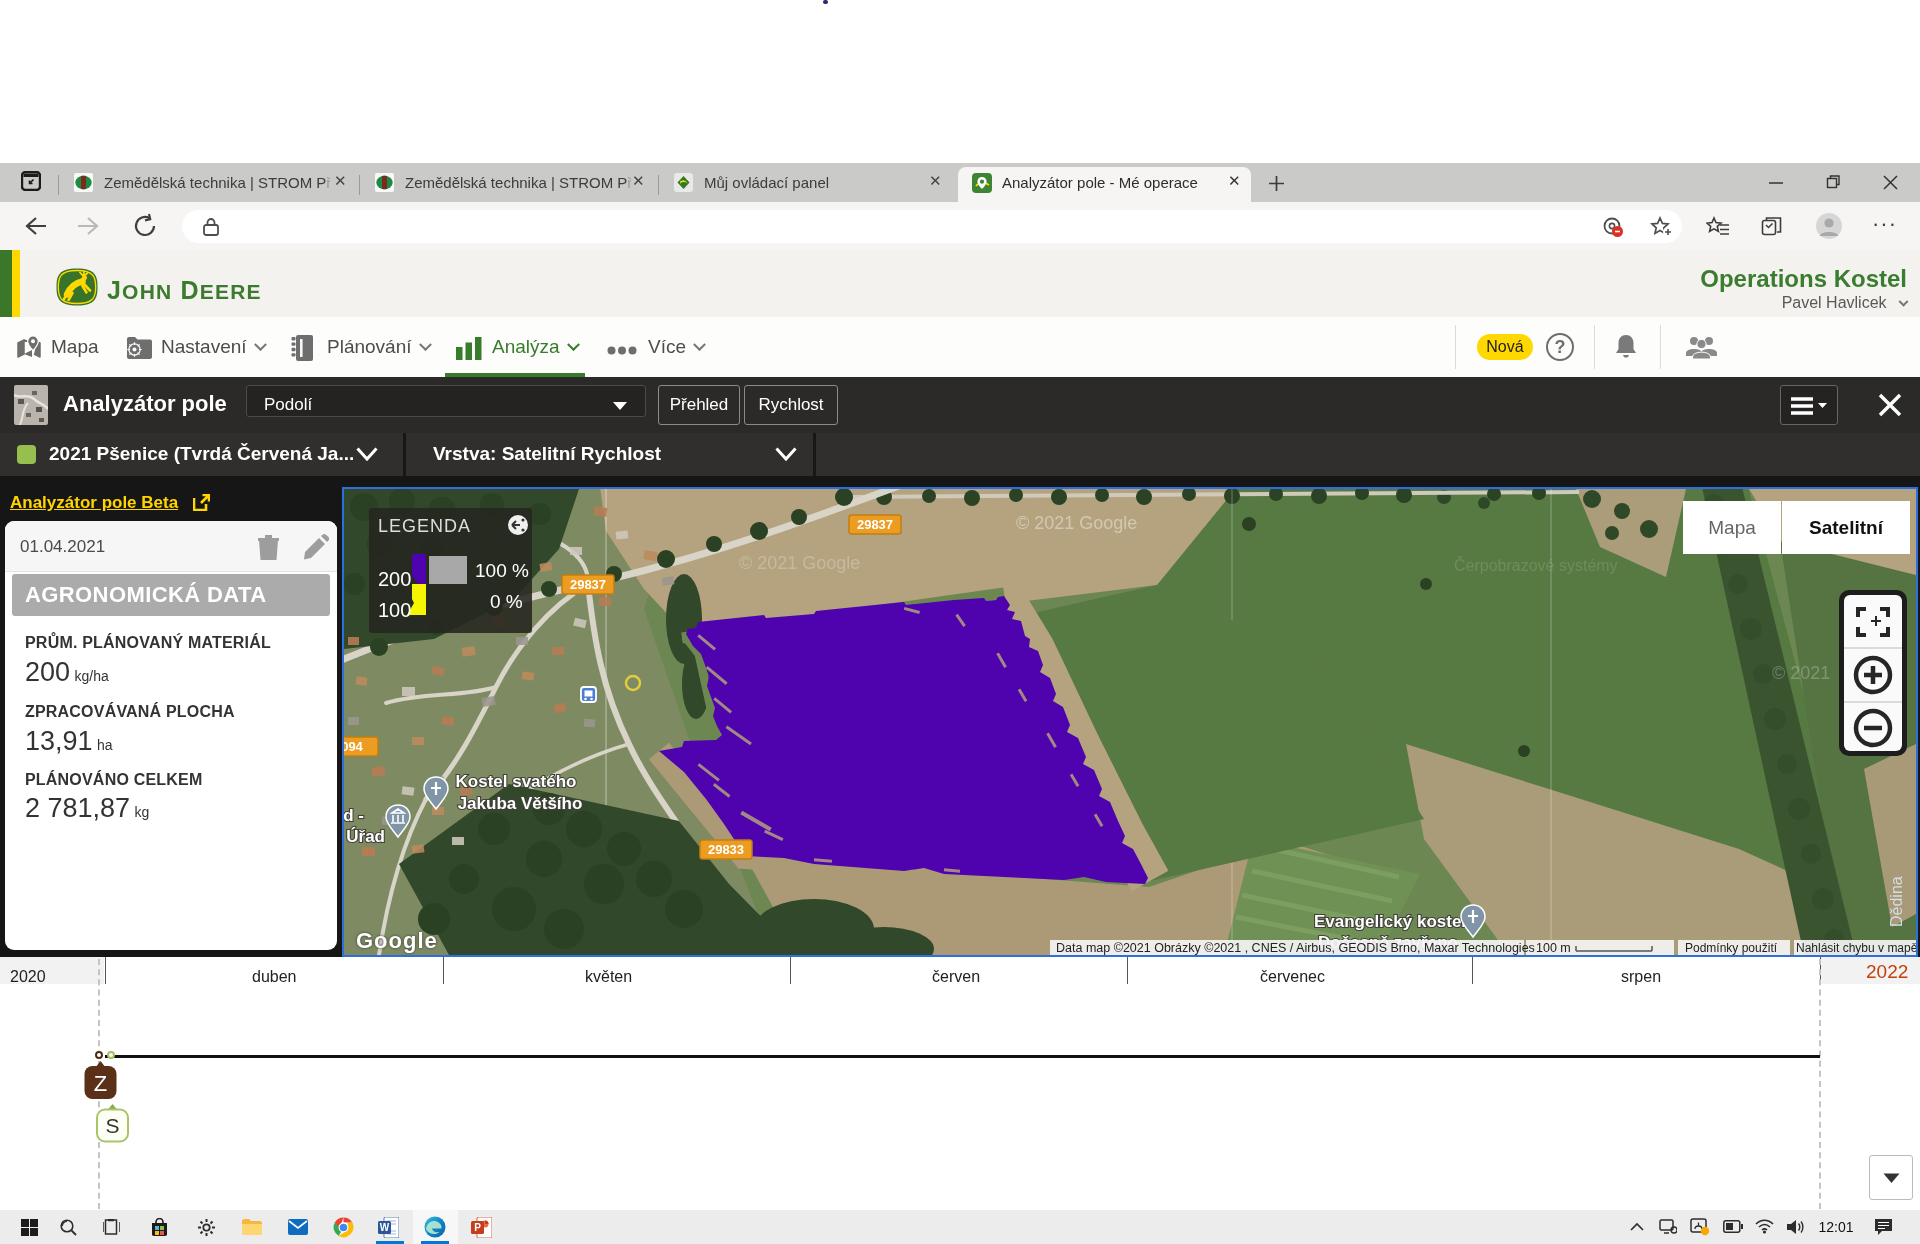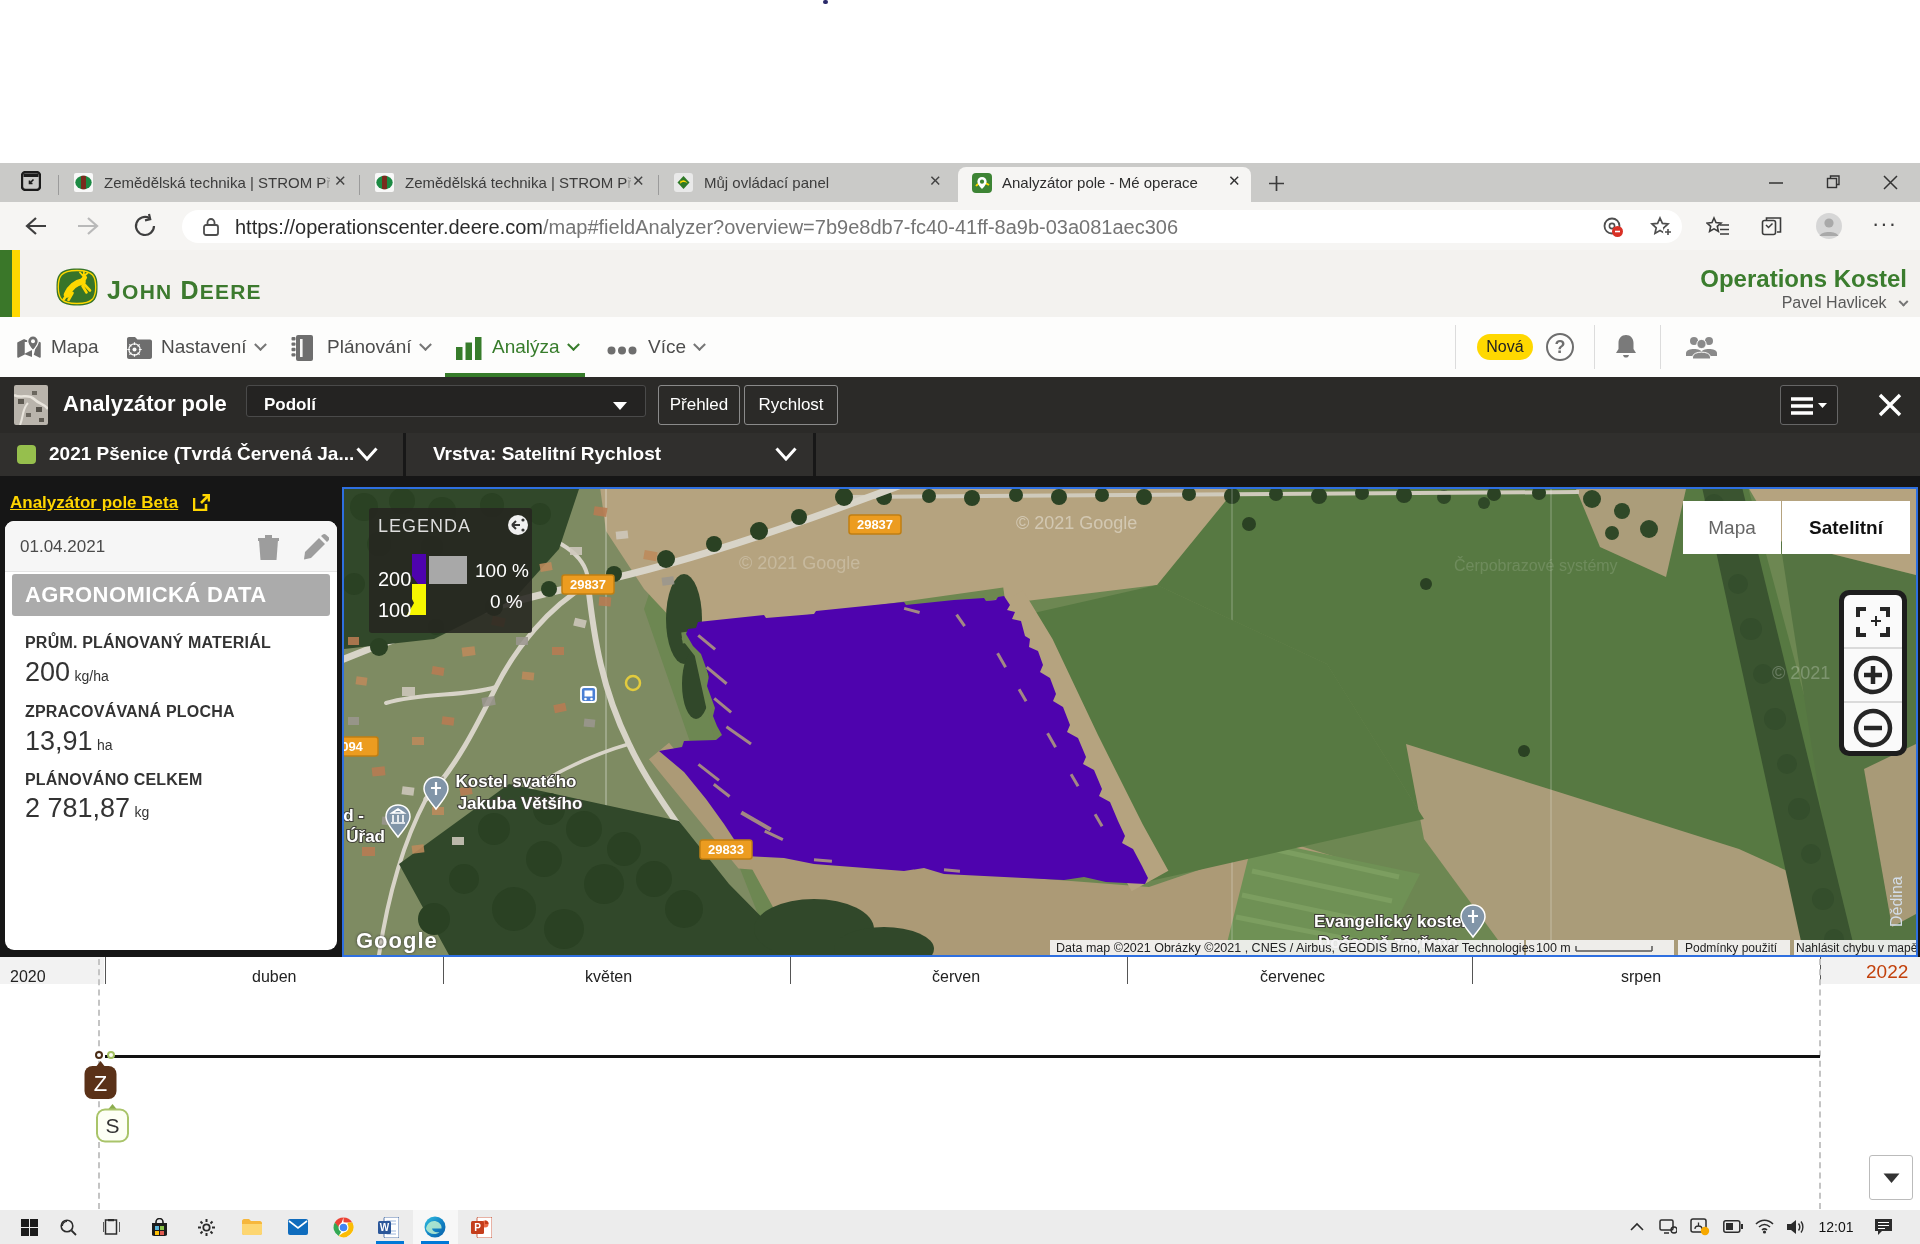--- a/index.html
+++ b/index.html
@@ -113,21 +113,20 @@
       </svg>
     <svg class="abs" style="left:132px;top:11px" width="26" height="26" viewBox="0 0 26 26">
         <path d="M22 13 A9 9 0 1 1 17.5 5.2" stroke="#3f3f3f" stroke-width="2.2" fill="none"></path>
         <path d="M17 1 L18.2 6.2 L13 7.4" stroke="#3f3f3f" stroke-width="2.2" fill="none"></path>
       </svg>
     <div id="urlpill">
       <svg class="abs" style="left:20px;top:7px" width="18" height="20" viewBox="0 0 18 20">
           <rect x="2" y="8" width="14" height="10" rx="2" fill="none" stroke="#4e4e4e" stroke-width="1.8"></rect>
           <path d="M5.5 8 V5.5 A3.5 3.5 0 0 1 12.5 5.5 V8" fill="none" stroke="#4e4e4e" stroke-width="1.8"></path>
         </svg>
-      <div class="abs" style="left:53px;top:6px;font-size:20px;color:#2b2b2b;white-space:nowrap;">https://operationscenter.deere.com<span style="color:#757575">/map#fieldAnalyzer?overview=7b9e8db7-fc40-41ff-8a9b-03a081aec306</span></div>
 
       <svg class="abs" style="left:1420px;top:6px" width="22" height="22" viewBox="0 0 22 22">
           <circle cx="10" cy="10" r="7.5" fill="none" stroke="#4e4e4e" stroke-width="1.8"></circle>
           <circle cx="10" cy="10" r="2.6" fill="none" stroke="#4e4e4e" stroke-width="1.6"></circle>
           <circle cx="15.5" cy="15.5" r="5.5" fill="#d93025"></circle>
           <path d="M13 15.5 H18 M15.5 13" stroke="#fff" stroke-width="1.6"></path>
         </svg>
 
       <svg class="abs" style="left:1468px;top:6px" width="24" height="22" viewBox="0 0 24 22">
           <path d="M10 2 L12.4 7.4 L18 8 L13.8 11.8 L15 17.4 L10 14.5 L5 17.4 L6.2 11.8 L2 8 L7.6 7.4 Z" fill="none" stroke="#4e4e4e" stroke-width="1.7"></path>
@@ -251,21 +250,21 @@
         <rect width="34" height="40" rx="2" fill="#b9b4ac"></rect>
         <path d="M0 10 C8 14 14 8 20 14 C26 20 30 18 34 24" stroke="#e8e4dc" stroke-width="2.5" fill="none"></path>
         <path d="M6 40 C10 30 8 24 14 18" stroke="#e8e4dc" stroke-width="2" fill="none"></path>
         <rect x="4" y="14" width="6" height="5" fill="#5c5850"></rect>
         <rect x="18" y="6" width="5" height="4" fill="#6a665e"></rect>
         <rect x="22" y="22" width="6" height="5" fill="#55514a"></rect>
         <rect x="12" y="28" width="5" height="4" fill="#6a665e"></rect>
         <rect x="25" y="33" width="5" height="4" fill="#5c5850"></rect>
       </svg>
     <div class="abs" style="left:63px;top:14px;font-size:22px;font-weight:bold;color:#fff;">Analyzátor pole</div>
-    <div class="abs" style="left:246px;top:8px;width:400px;height:32px;background:#242322;border:1px solid #4a4a4a;border-radius:3px;font-weight:bold;">
+    <div class="abs" style="left:246px;top:8px;width:400px;height:32px;background:#242322;border:1px solid #4a4a4a;border-radius:3px;">
       <div class="abs" style="left:17px;top:9px;font-size:17px;color:#fff;">Podolí</div>
       <svg class="abs" style="left:365px;top:15px" width="16" height="10" viewBox="0 0 16 10">
           <path d="M1 1 L8 9 L15 1 Z" fill="#fff"></path>
         </svg>
     </div>
     <div class="abs" style="left:658px;top:8px;width:82px;height:40px;border:1.5px solid #8a8a8a;border-radius:3px;text-align:center;line-height:38px;font-size:17px;color:#fff;">Přehled</div>
     <div class="abs" style="left:744px;top:8px;width:94px;height:40px;border:1.5px solid #8a8a8a;border-radius:3px;text-align:center;line-height:38px;font-size:17px;color:#fff;">Rychlost</div>
     <div class="abs" style="left:1780px;top:8px;width:58px;height:40px;border:1.5px solid #666;border-radius:3px;background:#242322;">
       <svg class="abs" style="left:10px;top:11px" width="36" height="18" viewBox="0 0 36 18">
           <path d="M0 2 H22 M0 9 H22 M0 16 H22" stroke="#fff" stroke-width="3.4"></path>

